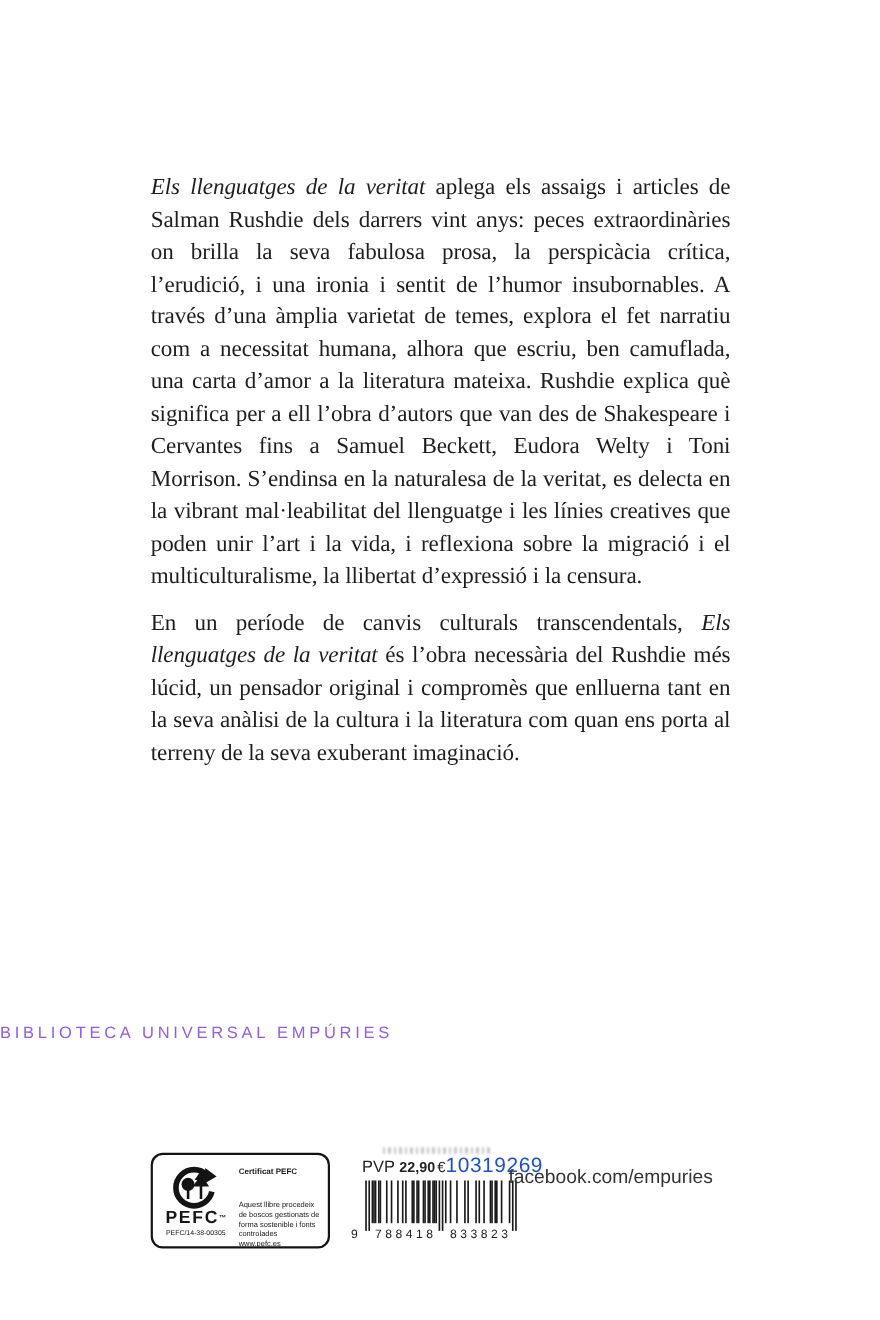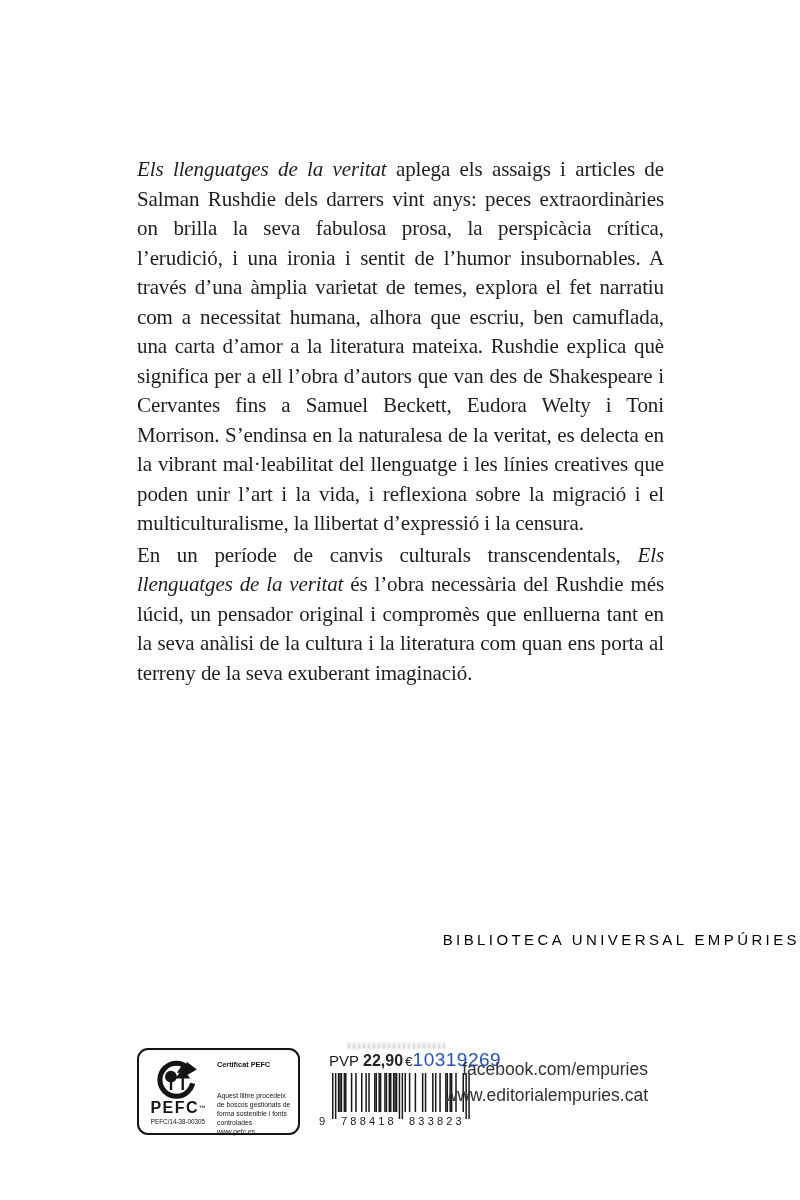--- a/index.html
+++ b/index.html
@@ -8,28 +8,28 @@
     overflow:hidden; font-family:"Liberation Serif", serif;
   }
 
   
   .synopsis {
     position:absolute; left:137px; width:527px; top:155px;
     font-size:21px; line-height:29.5px; color:#1e1e1e;
     text-align:justify; letter-spacing:-0.1px;
   }
   .synopsis p { margin:0; }
-  .synopsis p + p { margin-top:2px; }
+  .synopsis p + p { margin-top:13px; }
   .italic-title { font-style:italic; }
 
   
   .collection {
-    position:absolute; left:0; right:0; top:931px; text-align:right;
+    position:absolute; left:0; right:0; top:931px; text-align:left;
     font-family:"Liberation Sans", sans-serif; font-size:15px;
-    letter-spacing:3.4px; color:#000000; font-weight:400;
+    letter-spacing:3.4px; color:#8b5cf6; font-weight:400;
   }
 
   
   .pefc-box {
     position:absolute; left:137px; top:1048px; width:163px; height:87px;
     box-sizing:border-box; border:2.5px solid #141414; border-radius:11px;
     background:#ffffff; display:flex; gap:8px; padding:7px 7px 6px 8px;
     font-family:"Liberation Sans", sans-serif; color:#161616;
   }
   .pefc-left { width:62px; display:flex; flex-direction:column; align-items:center; }
@@ -39,21 +39,21 @@
   .pefc-code { font-size:6.3px; margin-top:3px; white-space:nowrap; }
   .pefc-right { flex:1; display:flex; flex-direction:column; font-size:6.8px; line-height:9px; padding-top:3px; }
   .pefc-title { font-weight:bold; font-size:7.3px; margin-bottom:22px; }
   .pefc-url { margin-top:auto; padding-bottom:3px; }
 
   .price-barcode {
     position:absolute; left:318px; top:1049px; width:152px;
     font-family:"Liberation Sans", sans-serif; color:#222222;text-align:right;
   }
   .price-row { position:relative; display:flex; align-items:baseline; padding-left:11px; font-size:15px; }
-  .price-value { font-weight:bold; font-size:16px; margin-left:4px; }
+  .price-value { font-weight:bold; font-size:13px; margin-left:4px; }
   .currency { margin-left:2px; font-size:13.5px; }
   .reference { margin-left:auto; font-size:19px; letter-spacing:0.5px; color:#1d4ed8; }
   .barcode-ghost {
     position:absolute; top:-6px; left:30px; width:98px; height:6px;
     background:repeating-linear-gradient(90deg,#444 0 2px,#fff 2px 5px);
     opacity:0.3; filter:blur(1.1px);
   }
   .barcode-svg { display:block; margin-top:2px; }
 
   .social {
@@ -149,16 +149,15 @@
           <rect x="136.30" y="0" width="1.5" height="46"></rect>
         </g>
       <text x="-13" y="52" font-family="Liberation Sans, sans-serif" font-size="11" fill="#1a1a1a">9</text>
       <text x="9" y="52" font-family="Liberation Sans, sans-serif" font-size="11" letter-spacing="3.2" fill="#1a1a1a">788418</text>
       <text x="77" y="52" font-family="Liberation Sans, sans-serif" font-size="11" letter-spacing="3.2" fill="#1a1a1a">833823</text>
     </svg>
   </div>
 
   <div class="social">
     <div>facebook.com/empuries</div>
-    <div>www.editorialempuries.cat</div>
   </div>
 
 </div>
 
 </body></html>

